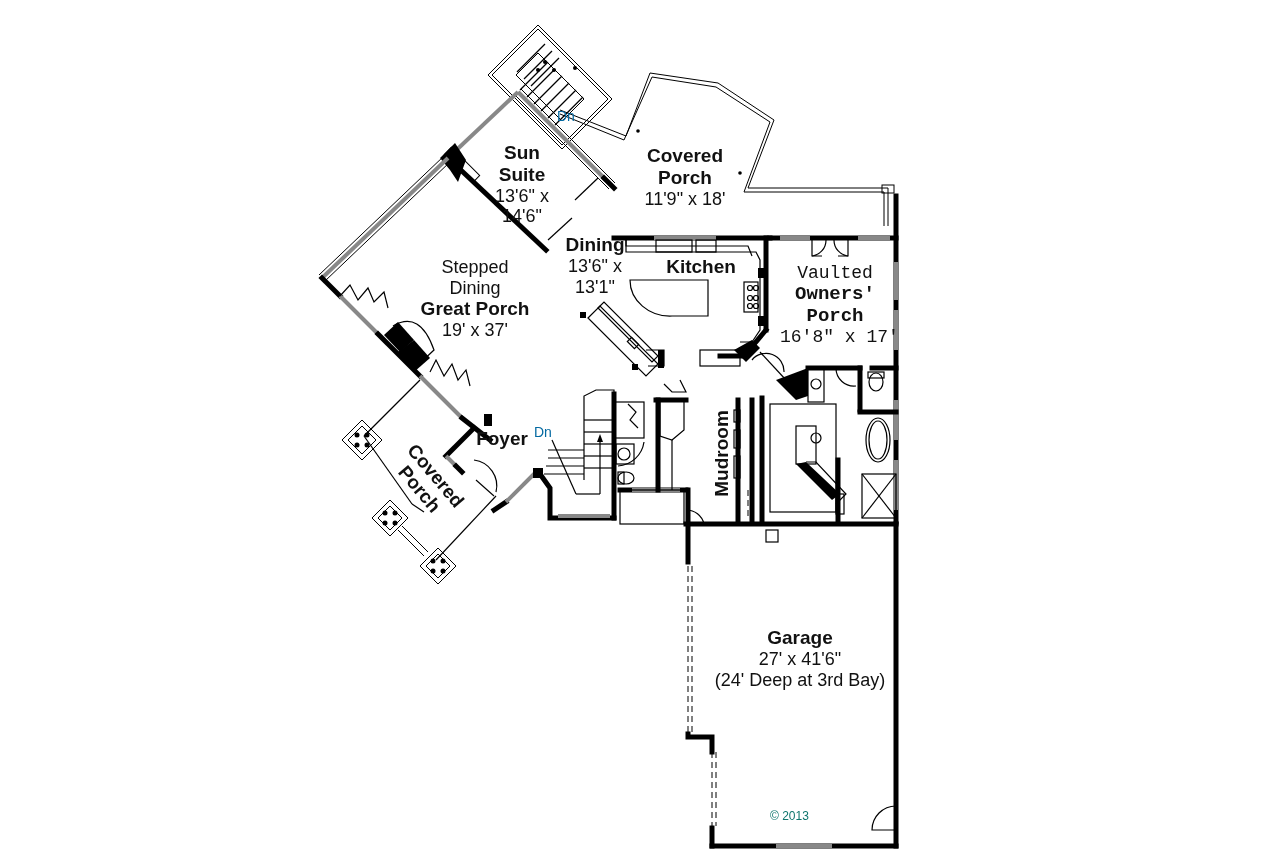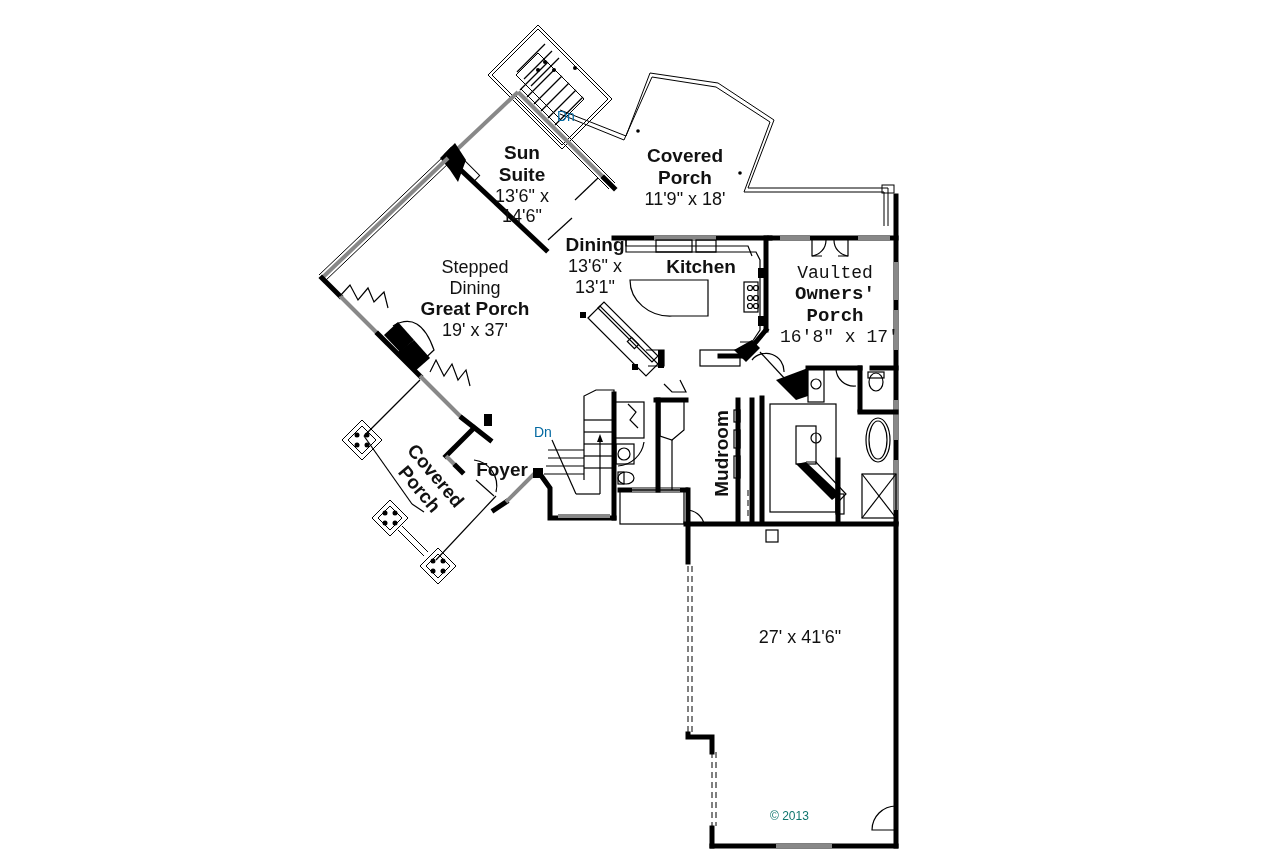--- a/index.html
+++ b/index.html
@@ -292,30 +292,32 @@
 
 <div class="room-label" style="left:780px; top:263px; width:110px;font-family:Liberation Mono, monospace;">
   <span class="note">Vaulted</span>
   <span class="name">Owners'</span>
   <span class="name">Porch</span>
   <span class="dim">16'8" x 17'</span>
 </div>
 
 <div class="small-label" style="left:534px; top:424px;">Dn</div>
 
-<div class="room-label" style="left:466px; top:459px; width:72px;">
+<div class="room-label" style="left:466px; top:428px; width:72px;">
   <span class="name">Foyer</span>
 </div>
 
 <div class="rot-label" style="left:372px; top:462px; width:110px; transform: rotate(50deg);">
   <span style="display:block;">Covered</span>
   <span style="display:block;">Porch</span>
 </div>
 
 <div class="rot-label" style="left:672px; top:443px; width:100px; transform: rotate(-90deg);">
   <span>Mudroom</span>
 </div>
 
 <div class="room-label" style="left:690px; top:627px; width:220px;">
+  <span class="name">Garage</span>
   <span class="dim">27' x 41'6"</span>
+  <span class="dim">(24' Deep at 3rd Bay)</span>
 </div>
 
 <div class="copyright" style="left:770px; top:809px;">© 2013</div>
 
 </body></html>

